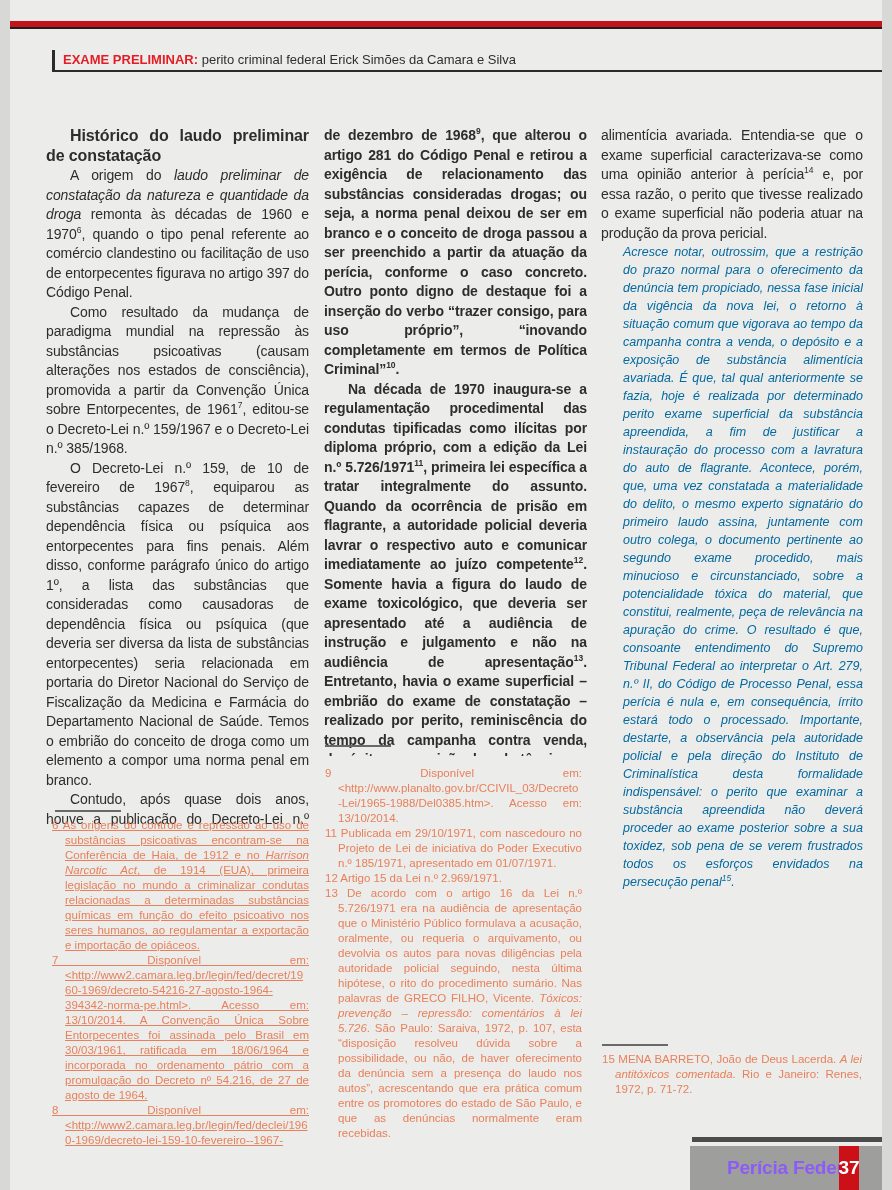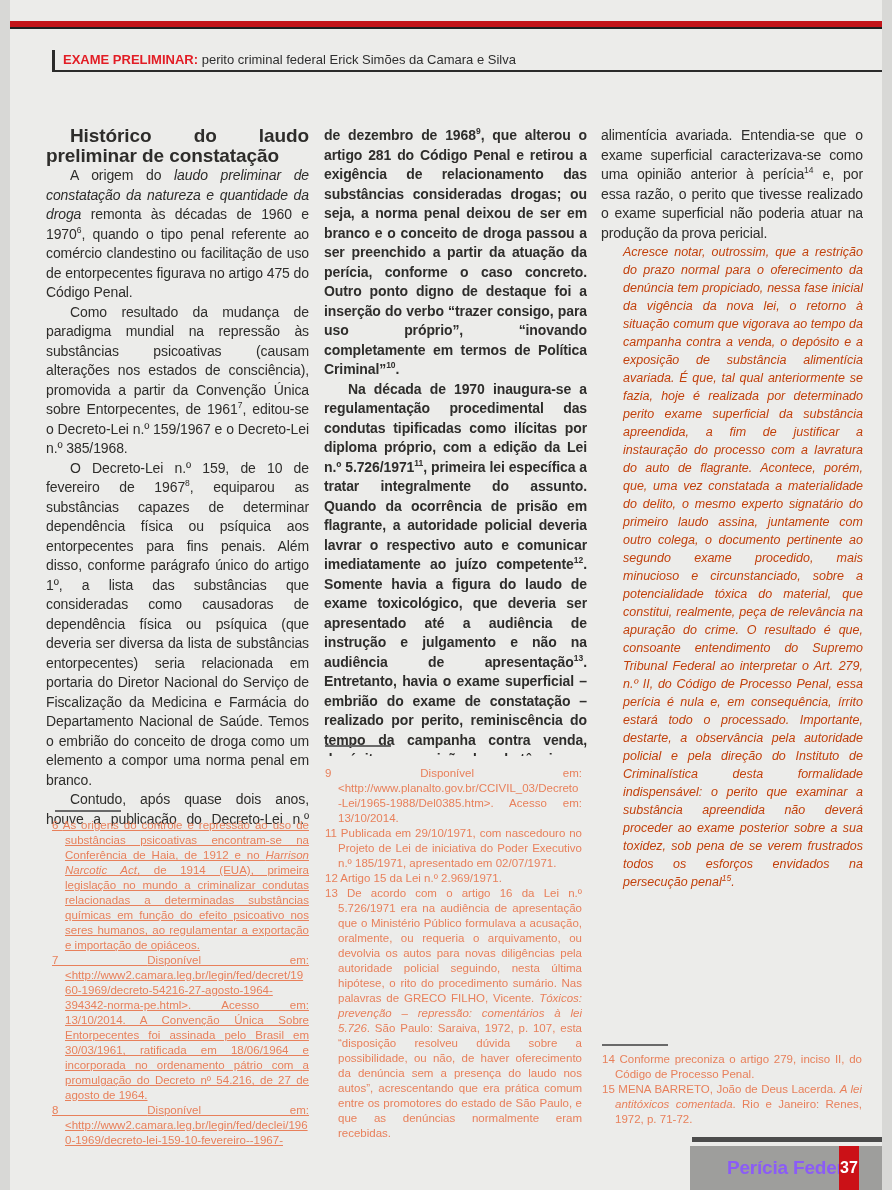--- a/index.html
+++ b/index.html
@@ -20,25 +20,25 @@
   .byline { color:#2f2f2f; }
   
   .col {
     position:absolute; top:126px; width:263px;
     color:#2e2d2b; font-size:14px; line-height:19.5px; letter-spacing:-0.1px;
     text-align:justify; overflow:hidden;
   }
   .col-1 { left:36px;  height:700px; }
   .col-2 { left:314px; height:630px;font-weight:bold; }
   .col-3 { left:591px; width:262px; height:925px; }
-  .col h2 { margin:0; font-size:19px; line-height:20px; font-weight:bold; text-indent:24px; }
+  .col h2 { margin:0; font-size:16px; line-height:20px; font-weight:bold; text-indent:24px; }
   .col p  { margin:0; text-indent:24px; }
   .col p.noindent { text-indent:0; }
   .col p.quote {
-    text-indent:0; margin-left:22px; color:#c2410c; font-style:italic;
+    text-indent:0; margin-left:22px; color:#0369a1; font-style:italic;
     font-size:12.5px; line-height:18px; letter-spacing:0;
   }
   .sup { font-size:8.5px; vertical-align:super; line-height:0; letter-spacing:0; }
   .it  { font-style:italic; }
   
   .fn-divider { position:absolute; width:66px; height:2px; background:#696969; }
   .fn-div-1 { left:45px;  top:810px; }
   .fn-div-2 { left:315px; top:745px; }
   .fn-div-3 { left:592px; top:1044px; }
   .fns {
@@ -53,38 +53,38 @@
   
   .footer-strip { position:absolute; left:682px; top:1137px; width:206px; height:5px; background:#4c4c4c; }
   .footer-bar   { position:absolute; left:680px; top:1146px; width:212px; height:44px; background:#9e9e9c; }
   .footer-title {
     position:absolute; left:717px; top:1146px; height:44px; display:flex; align-items:center;
     color:#8b5cf6; font-weight:bold; font-size:19px; letter-spacing:-0.2px;
   }
   .page-num-box {
     position:absolute; left:829px; top:1146px; width:20px; height:44px; background:#cb1117;
     display:flex; align-items:center; justify-content:center;
-    color:#ffffff; font-weight:bold; font-size:16px;
+    color:#ffffff; font-weight:bold; font-size:19px;
   }
 </style>
 </head>
 <body>
 
 <div class="page">
 
   <div class="topbar-red"></div>
   <div class="topbar-dark"></div>
 
   <div class="header-rule-v"></div>
   <div class="header-rule-h"></div>
   <div class="header-text"><span class="kicker">EXAME PRELIMINAR:</span><span class="byline"> perito criminal federal Erick Simões da Camara e Silva</span></div>
 
   <div class="col col-1">
       <h2><span>Histórico do laudo preliminar de constatação</span></h2>
-      <p><span>A origem do </span><span class="it">laudo preliminar de constatação da natureza e quantidade da droga</span><span> remonta às décadas de 1960 e 1970</span><span class="sup">6</span><span>, quando o tipo penal referente ao comércio clandestino ou facilitação de uso de entorpecentes figurava no artigo 475 do Código Penal.</span></p>
+      <p><span>A origem do </span><span class="it">laudo preliminar de constatação da natureza e quantidade da droga</span><span> remonta às décadas de 1960 e 1970</span><span class="sup">6</span><span>, quando o tipo penal referente ao comércio clandestino ou facilitação de uso de entorpecentes figurava no artigo 397 do Código Penal.</span></p>
       <p><span>Como resultado da mudança de paradigma mundial na repressão às substâncias psicoativas (causam alterações nos estados de consciência), promovida a partir da Convenção Única sobre Entorpecentes, de 1961</span><span class="sup">7</span><span>, editou-se o Decreto-Lei n.º 159/1967 e o Decreto-Lei n.º 385/1968.</span></p>
       <p><span>O Decreto-Lei n.º 159, de 10 de fevereiro de 1967</span><span class="sup">8</span><span>, equiparou as substâncias capazes de determinar dependência física ou psíquica aos entorpecentes para fins penais. Além disso, conforme parágrafo único do artigo 1º, a lista das substâncias que consideradas como causadoras de dependência física ou psíquica (que deveria ser diversa da lista de substâncias entorpecentes) seria relacionada em portaria do Diretor Nacional do Serviço de Fiscalização da Medicina e Farmácia do Departamento Nacional de Saúde. Temos o embrião do conceito de droga como um elemento a compor uma norma penal em branco.</span></p>
       <p><span>Contudo, após quase dois anos, houve a publicação do Decreto-Lei n.º 385, de 26</span></p>
     </div>
   <div class="col col-2">
       <p class="noindent"><span>de dezembro de 1968</span><span class="sup">9</span><span>, que alterou o artigo 281 do Código Penal e retirou a exigência de relacionamento das substâncias consideradas drogas; ou seja, a norma penal deixou de ser em branco e o conceito de droga passou a ser preenchido a partir da atuação da perícia, conforme o caso concreto. Outro ponto digno de destaque foi a inserção do verbo “trazer consigo, para uso próprio”, “inovando completamente em termos de Política Criminal”</span><span class="sup">10</span><span>.</span></p>
       <p><span>Na década de 1970 inaugura-se a regulamentação procedimental das condutas tipificadas como ilícitas por diploma próprio, com a edição da Lei n.º 5.726/1971</span><span class="sup">11</span><span>, primeira lei específica a tratar integralmente do assunto. Quando da ocorrência de prisão em flagrante, a autoridade policial deveria lavrar o respectivo auto e comunicar imediatamente ao juízo competente</span><span class="sup">12</span><span>. Somente havia a figura do laudo de exame toxicológico, que deveria ser apresentado até a audiência de instrução e julgamento e não na audiência de apresentação</span><span class="sup">13</span><span>. Entretanto, havia o exame superficial – embrião do exame de constatação – realizado por perito, reminiscência do tempo da campanha contra venda, depósito e exposição de substância</span></p>
     </div>
   <div class="col col-3">
       <p class="noindent"><span>alimentícia avariada. Entendia-se que o exame superficial caracterizava-se como uma opinião anterior à perícia</span><span class="sup">14</span><span> e, por essa razão, o perito que tivesse realizado o exame superficial não poderia atuar na produção da prova pericial.</span></p>
@@ -95,26 +95,25 @@
   <div class="fn-divider fn-div-2"></div>
   <div class="fn-divider fn-div-3"></div>
 
   <div class="fns fns-1">
       <div class="fn"><span>6 </span><span>As origens do controle e repressão ao uso de substâncias psicoativas encontram-se na Conferência de Haia, de 1912 e no </span><span class="it">Harrison Narcotic Act</span><span>, de 1914 (EUA), primeira legislação no mundo a criminalizar condutas relacionadas a determinadas substâncias químicas em função do efeito psicoativo nos seres humanos, ao regulamentar a exportação e importação de opiáceos.</span></div>
       <div class="fn"><span>7 </span><span>Disponível em: &lt;http://www2.camara.leg.br/legin/fed/decret/1960-1969/decreto-54216-27-agosto-1964-394342-norma-pe.html&gt;. Acesso em: 13/10/2014. A Convenção Única Sobre Entorpecentes foi assinada pelo Brasil em 30/03/1961, ratificada em 18/06/1964 e incorporada no ordenamento pátrio com a promulgação do Decreto nº 54.216, de 27 de agosto de 1964.</span></div>
       <div class="fn"><span>8 </span><span>Disponível em: &lt;http://www2.camara.leg.br/legin/fed/declei/1960-1969/decreto-lei-159-10-fevereiro--1967-373406-publicacaooriginal-1-pe.html&gt;. Acesso em: 13/10/2014.</span></div>
     </div>
   <div class="fns fns-2">
       <div class="fn"><span>9 </span><span>Disponível em: &lt;http://www.planalto.gov.br/CCIVIL_03/Decreto-Lei/1965-1988/Del0385.htm&gt;. Acesso em: 13/10/2014.</span></div>
-      <div class="fn"><span>11 </span><span>Publicada em 29/10/1971, com nascedouro no Projeto de Lei de iniciativa do Poder Executivo n.º 185/1971, apresentado em 02/07/1971.</span></div>
+      <div class="fn"><span>11 </span><span>Publicada em 29/10/1971, com nascedouro no Projeto de Lei de iniciativa do Poder Executivo n.º 185/1971, apresentado em 01/07/1971.</span></div>
       <div class="fn"><span>12 </span><span>Artigo 15 da Lei n.º 2.969/1971.</span></div>
       <div class="fn"><span>13 </span><span>De acordo com o artigo 16 da Lei n.º 5.726/1971 era na audiência de apresentação que o Ministério Público formulava a acusação, oralmente, ou requeria o arquivamento, ou devolvia os autos para novas diligências pela autoridade policial seguindo, nesta última hipótese, o rito do procedimento sumário. Nas palavras de GRECO FILHO, Vicente. </span><span class="it">Tóxicos: prevenção – repressão: comentários à lei 5.726</span><span>. São Paulo: Saraiva, 1972, p. 107, esta “disposição resolveu dúvida sobre a possibilidade, ou não, de haver oferecimento da denúncia sem a presença do laudo nos autos”, acrescentando que era prática comum entre os promotores do estado de São Paulo, e que as denúncias normalmente eram recebidas.</span></div>
     </div>
   <div class="fns fns-3">
-      <div class="fn"><span>14 </span><span>Conforme preconiza o artigo 279, inciso II, do Código de Processo Penal.</span></div>
       <div class="fn"><span>15 </span><span>MENA BARRETO, João de Deus Lacerda. </span><span class="it">A lei antitóxicos comentada</span><span>. Rio e Janeiro: Renes, 1972, p. 71-72.</span></div>
     </div>
 
   <div class="footer-strip"></div>
   <div class="footer-bar"></div>
   <div class="footer-title">Perícia Federal</div>
   <div class="page-num-box">
       <span>37</span>
     </div>
 

